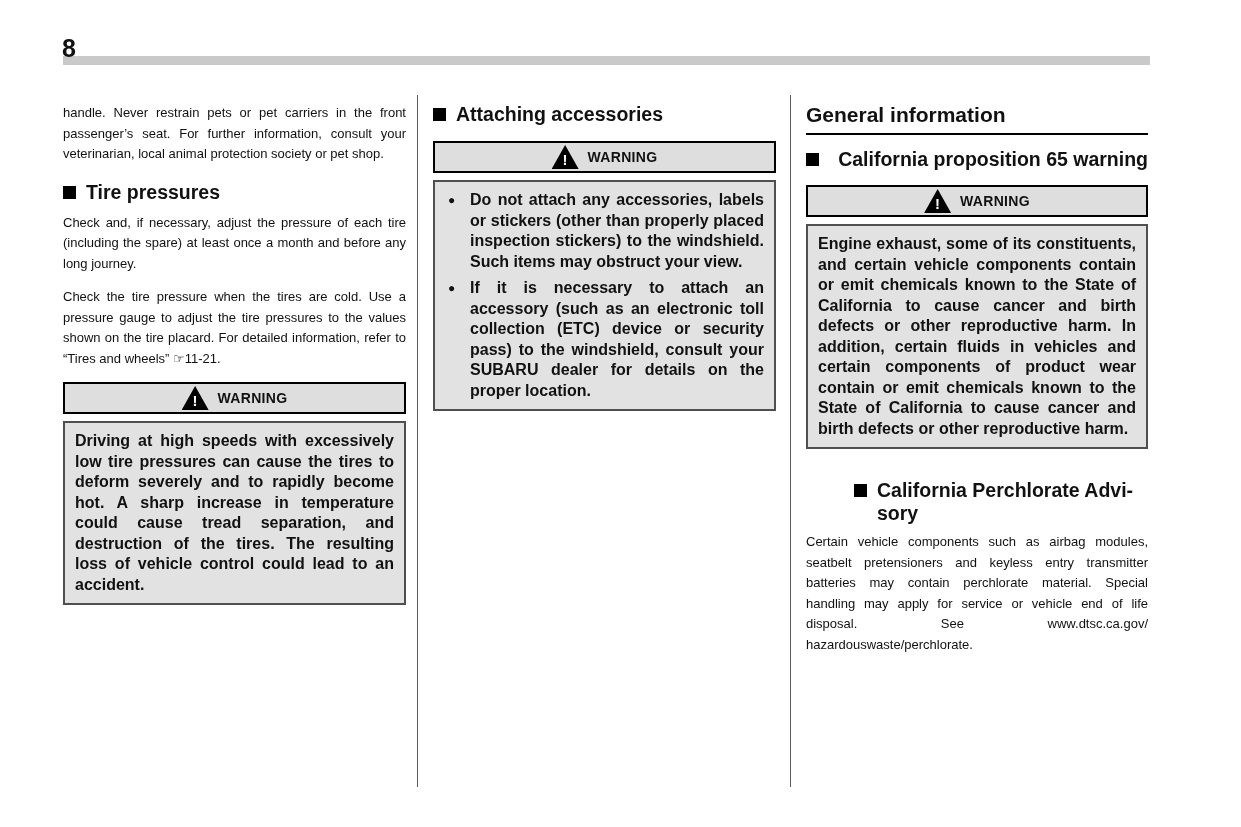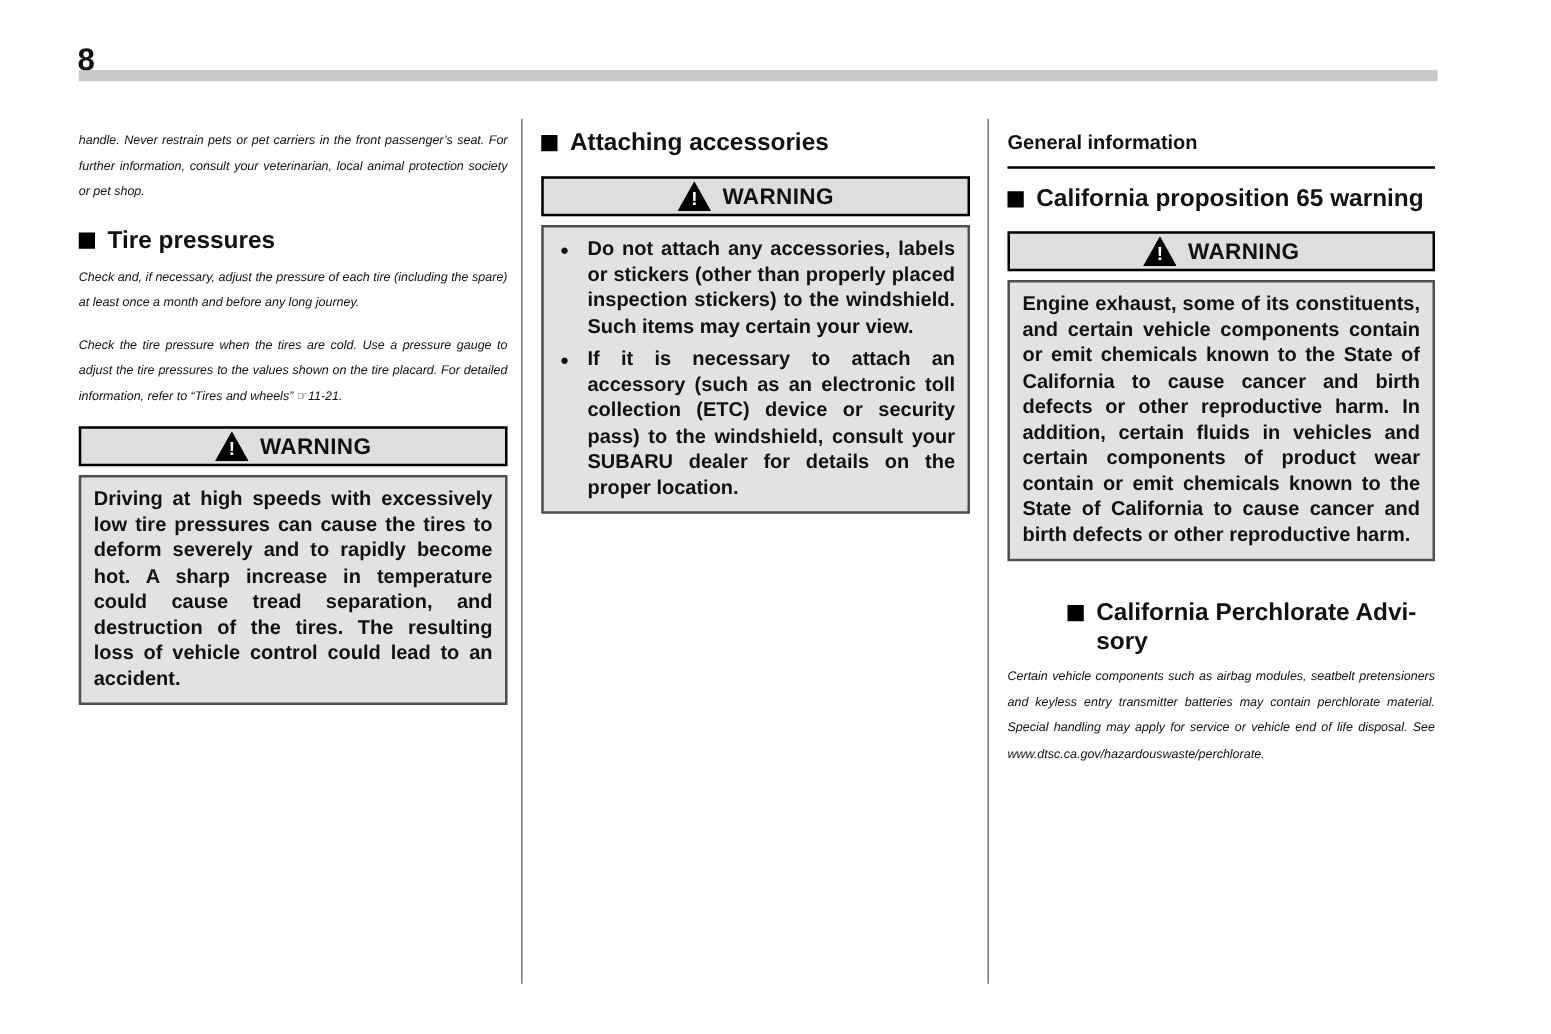--- a/index.html
+++ b/index.html
@@ -18,40 +18,40 @@
   
   .columns { position:absolute; left:63px; top:95px; width:1085px; height:692px; display:flex; }
   .col { padding-top:8px; }
   .col-left { width:343px; }
   .col-mid  { width:343px; }
   .col-right{ width:342px; }
   .sp-a{width:11px;flex:none} .sp-b{width:15px;flex:none} .sp-c{width:14px;flex:none} .sp-d{width:15px;flex:none}
   .vdiv { width:1px; background:#5a5a5a; flex:none; }
 
   
-  p.body { font-size:10px; line-height:20.5px; text-align:justify; margin-bottom:13px;font-style:italic; }
+  p.body { font-size:13px; line-height:20.5px; text-align:justify; margin-bottom:13px; }
 
   
   h1.main {
-    font-size:16px; font-weight:bold; line-height:24px;
+    font-size:21px; font-weight:bold; line-height:24px;
     border-bottom:2px solid #000; padding-bottom:6px; margin-bottom:12px;
   }
   h2.section { display:flex; font-size:19.5px; font-weight:bold; line-height:23px; }
   .sq { flex:none; width:13px; height:13px; background:#000; margin:5px 10px 0 0; }
   .h-tire  { margin:16px 0 9px; }
   .h-attach{ margin:0 0 15px; }
-  .h-prop  { margin:13px 0 14px; }
+  .h-prop  { margin:13px 0 14px;justify-content:space-between; }
   .h-perch { margin:30px 0 7px;padding-left:48px; }
 
   
   .warn-head {
     display:flex; align-items:center; justify-content:center; gap:9px;
     height:32px; border:2px solid #000; background:#dedede; margin-bottom:7px;
   }
-  .warn-label { font-size:18px; font-weight:bold; letter-spacing:0.3px; }
+  .warn-label { font-size:14px; font-weight:bold; letter-spacing:0.3px; }
   .warn-tri {
     width:27px; height:24px; background:#000;
     clip-path:polygon(50% 0, 100% 100%, 0 100%);
     display:flex; align-items:flex-end; justify-content:center; flex:none;
   }
   .warn-excl { color:#fff; font-size:15px; font-weight:bold; line-height:1; padding-bottom:2px; }
   .warn-body {
     border:2px solid #4f4f4f; background:#e2e2e2;
     padding:8px 10px; font-size:16px; font-weight:bold;
     line-height:20.5px; text-align:justify;
@@ -107,21 +107,21 @@
       <div class="warn-head">
         <span class="warn-tri">
           <span class="warn-excl">!</span>
         </span>
         <span class="warn-label">WARNING</span>
       </div>
 
       <div class="warn-body">
         <div class="bullet">
           <span class="dot">●</span>
-          <span class="btxt">Do not attach any accessories, labels or stickers (other than properly placed inspection stick­ers) to the windshield. Such items may certain your view.</span>
+          <span class="btxt">Do not attach any accessories, labels or stickers (other than properly placed inspection stick­ers) to the windshield. Such items may obstruct your view.</span>
         </div>
         <div class="bullet">
           <span class="dot">●</span>
           <span class="btxt">If it is necessary to attach an accessory (such as an electronic toll collection (ETC) device or security pass) to the windshield, consult your SUBARU dealer for details on the proper location.</span>
         </div>
       </div>
     </section>
 
     <div class="sp-c"></div>
     <div class="vdiv"></div>

